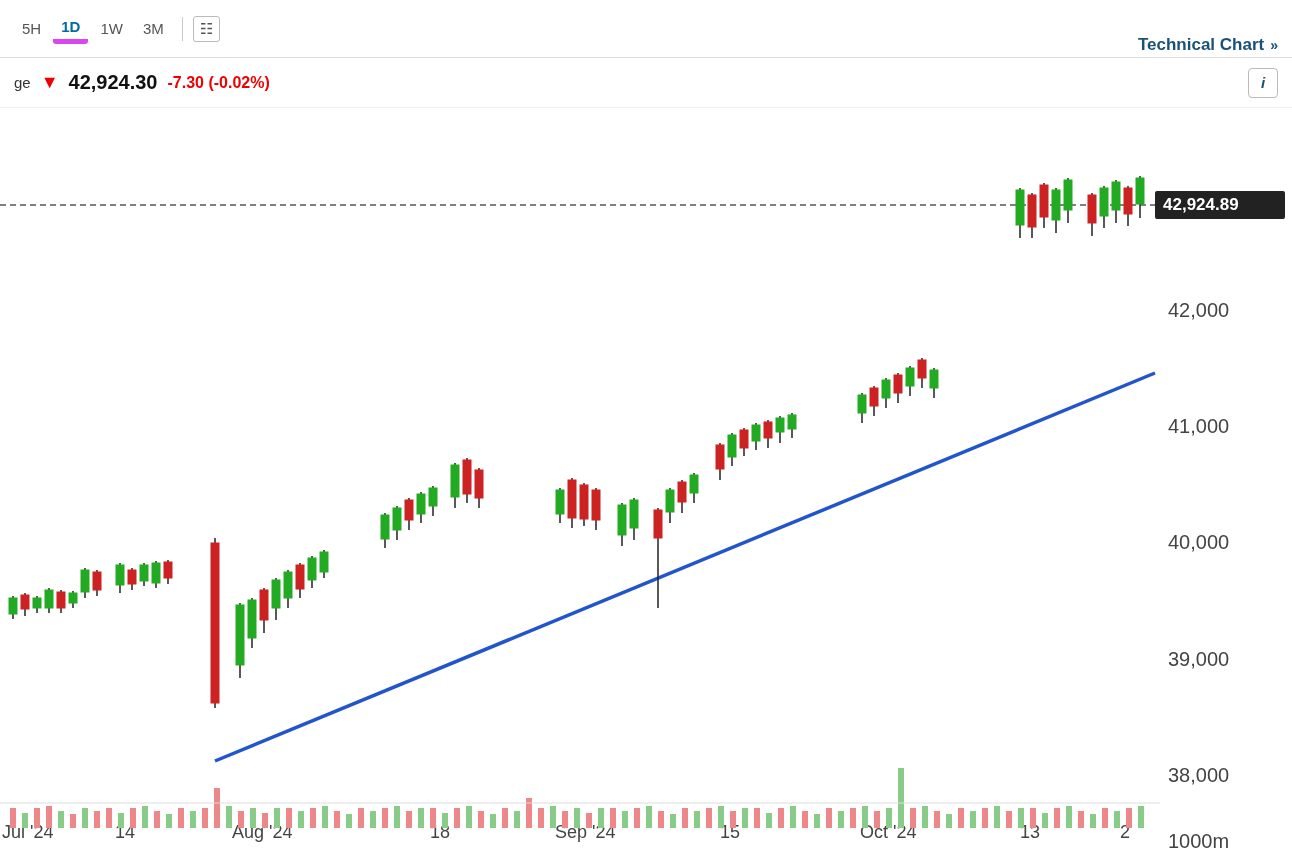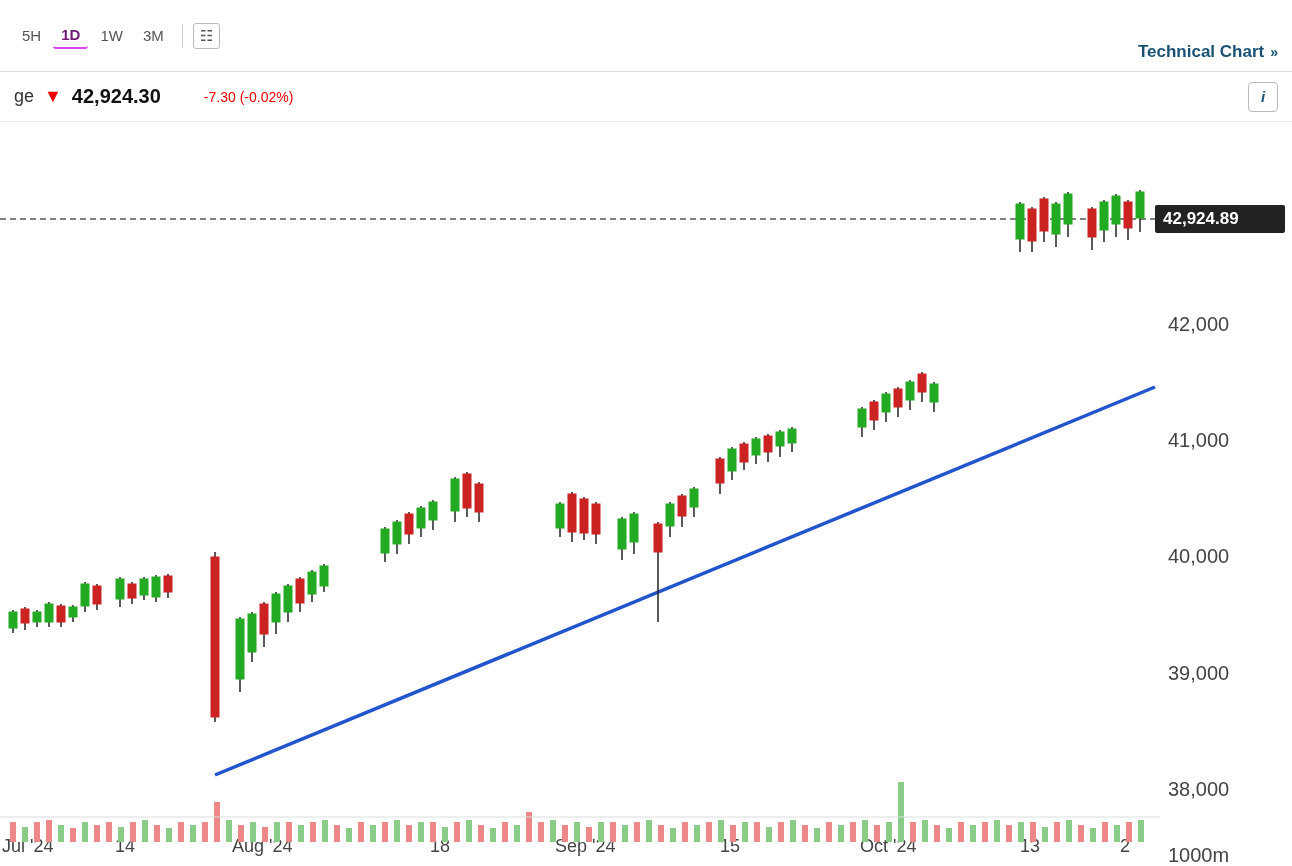--- a/index.html
+++ b/index.html
@@ -4,41 +4,41 @@
   <style>
     * { margin: 0; padding: 0; box-sizing: border-box; }
     body { font-family: Arial, sans-serif; background: #fff; width: 1292px; height: 866px; overflow: hidden; }
 
     .toolbar {
       display: flex;
       align-items: center;
       justify-content: space-between;
       padding: 8px 14px;
       border-bottom: 1px solid #ddd;
-      height: 72px;
+      height: 58px;
       gap: 44px;
     }
     .toolbar-left {
       display: flex;
       align-items: center;
       gap: 4px;
     }
     .period-btn {
       font-size: 15px;
       font-weight: bold;
       color: #1a5276;
       background: none;
       border: none;
       padding: 4px 8px;
       cursor: pointer;
       border-radius: 3px;
     }
     .period-btn.active {
-      color: #701a75;
-      border-bottom: 2px solid #d946ef;
+      color: #0369a1;
+      border-bottom: 5px solid #d946ef;
     }
     .period-btn:not(.active) {
       color: #555;
       font-weight: normal;
     }
     .divider-v {
       width: 1px;
       height: 24px;
       background: #ccc;
       margin: 0 6px;
@@ -74,38 +74,37 @@
 
     .price-bar {
       display: flex;
       align-items: center;
       padding: 8px 14px;
       gap: 10px;
       height: 50px;
       border-bottom: 1px solid #eee;
     }
     .index-name {
-      font-size: 18px;
+      font-size: 15px;
       color: #333;
       font-weight: normal;
     }
     .price-arrow-down {
       color: #e00;
       font-size: 18px;
     }
     .price-value {
       font-size: 20px;
       font-weight: bold;
       color: #111;
     }
     .price-change {
-      font-size: 14px;
+      font-size: 16px;
       color: #e00;
-      font-weight: normal;
-      margin-left: 33px;
+      font-weight: bold;
     }
     .info-btn {
       margin-left: auto;
       width: 30px;
       height: 30px;
       border: 1px solid #bbb;
       border-radius: 4px;
       display: flex;
       align-items: center;
       justify-content: center;

